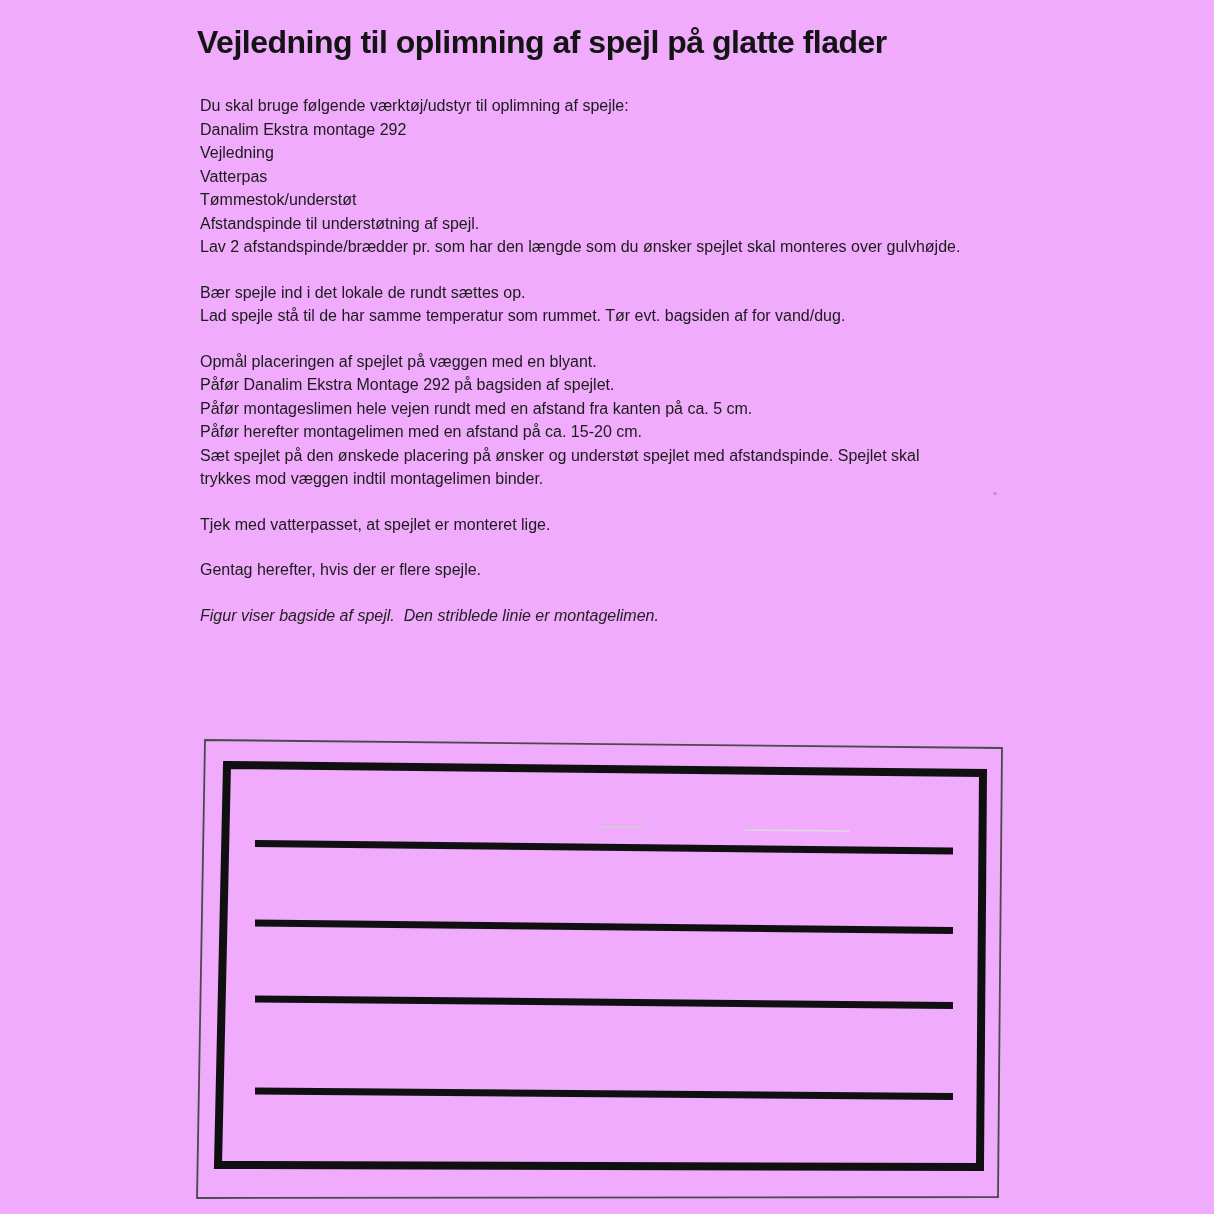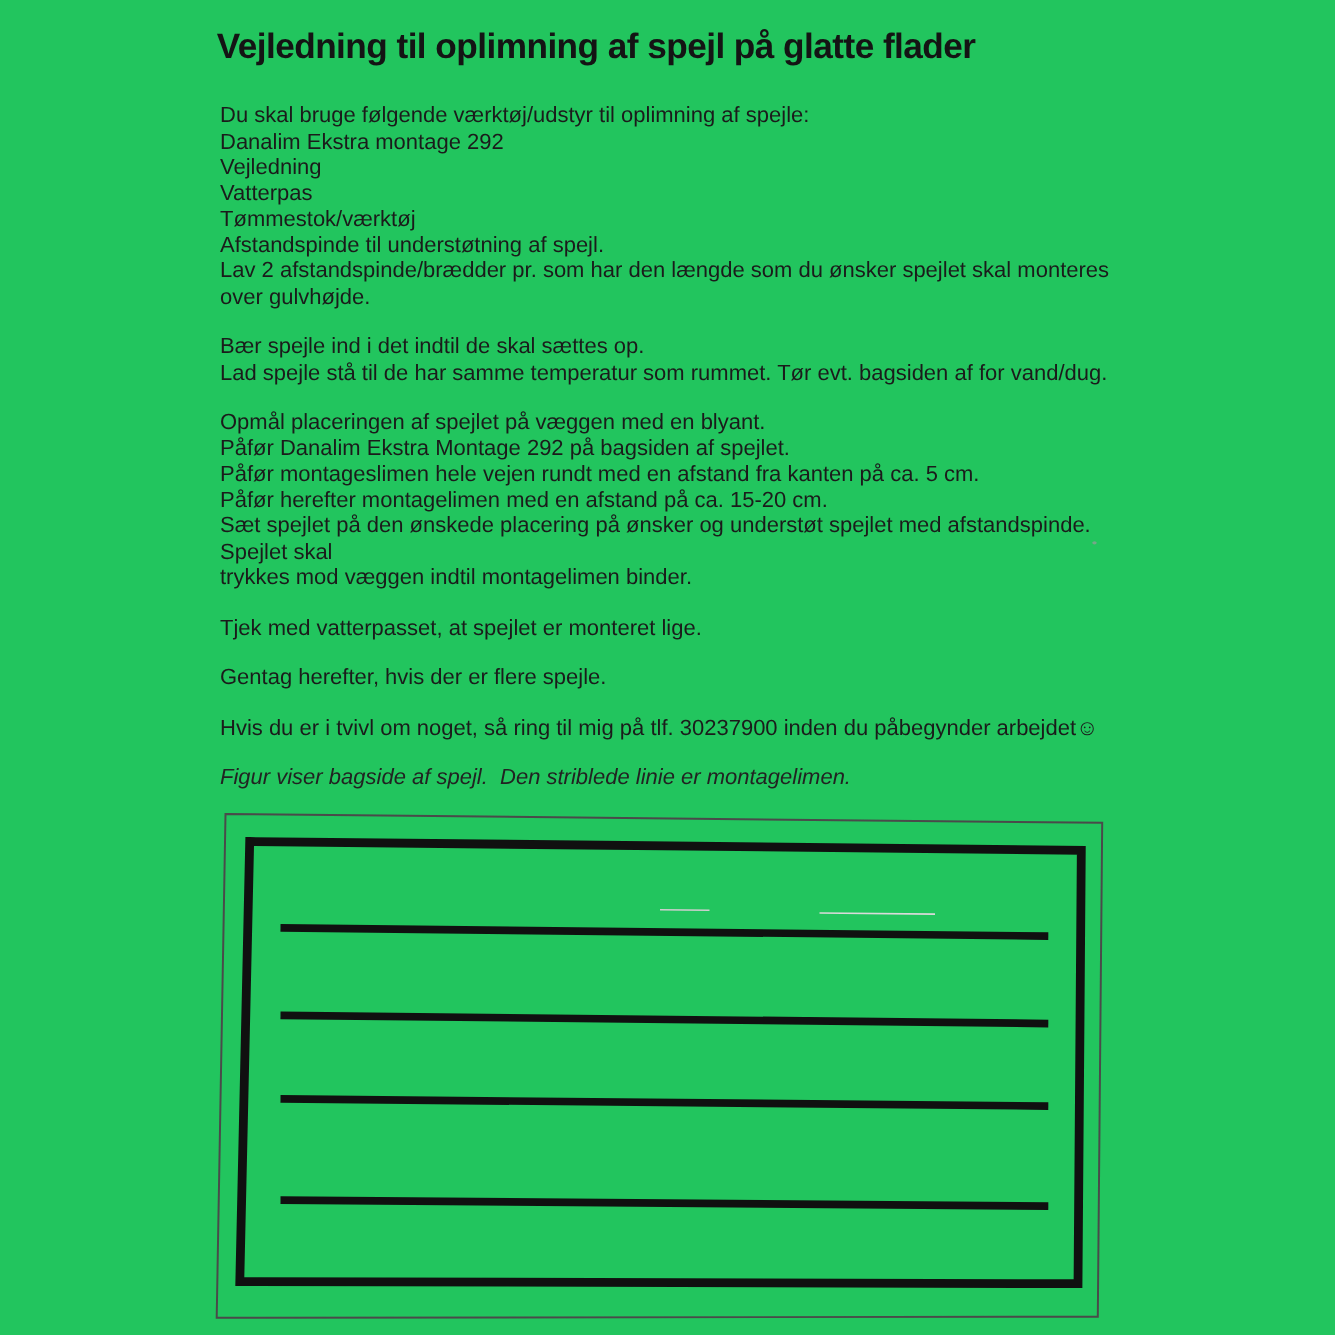--- a/index.html
+++ b/index.html
@@ -1,41 +1,41 @@
 <!DOCTYPE html>
 <html><head>
 <meta charset="utf-8">
 <style>
   html, body { margin: 0; padding: 0; background: #e9e9e9; }
   .page {
     position: relative;
     width: 1214px;
     height: 1214px;
-    background: #22c55e;
+    background: #f0abfc;
     font-family: "Liberation Sans", sans-serif;
     color: #1b1b1b;
     overflow: hidden;
   }
   .title {
     position: absolute;
     left: 197px;
     top: 24px;
     margin: 0;
     font-size: 32px;
     font-weight: 700;
     letter-spacing: -0.5px;
     color: #141414;
     white-space: nowrap;
   }
   .content {
     position: absolute;
     left: 200px;
     top: 94px;
     width: 840px;
-    font-size: 20px;
+    font-size: 16px;
     line-height: 23.5px;
   }
   .content p { margin: 0 0 22px 0; padding: 0; }
   .line { display: block; white-space: pre-wrap; }
   .caption {
     font-style: italic;
     color: #222222;
   }
   .figure-wrap {
     position: absolute;
@@ -63,50 +63,47 @@
 
   <h1 class="title">Vejledning til oplimning af spejl på glatte flader</h1>
 
   <div class="content">
 
     <p>
       <span class="line">Du skal bruge følgende værktøj/udstyr til oplimning af spejle:</span>
       <span class="line">Danalim Ekstra montage 292</span>
       <span class="line">Vejledning</span>
       <span class="line">Vatterpas</span>
-      <span class="line">Tømmestok/værktøj</span>
+      <span class="line">Tømmestok/understøt</span>
       <span class="line">Afstandspinde til understøtning af spejl.</span>
       <span class="line">Lav 2 afstandspinde/brædder pr. som har den længde som du ønsker spejlet skal monteres over gulvhøjde.</span>
     </p>
 
     <p>
-      <span class="line">Bær spejle ind i det indtil de skal sættes op.</span>
+      <span class="line">Bær spejle ind i det lokale de rundt sættes op.</span>
       <span class="line">Lad spejle stå til de har samme temperatur som rummet. Tør evt. bagsiden af for vand/dug.</span>
     </p>
 
     <p>
       <span class="line">Opmål placeringen af spejlet på væggen med en blyant.</span>
       <span class="line">Påfør Danalim Ekstra Montage 292 på bagsiden af spejlet.</span>
       <span class="line">Påfør montageslimen hele vejen rundt med en afstand fra kanten på ca. 5 cm.</span>
       <span class="line">Påfør herefter montagelimen med en afstand på ca. 15-20 cm.</span>
       <span class="line">Sæt spejlet på den ønskede placering på ønsker og understøt spejlet med afstandspinde. Spejlet skal</span>
       <span class="line">trykkes mod væggen indtil montagelimen binder.</span>
     </p>
 
     <p>
       <span class="line">Tjek med vatterpasset, at spejlet er monteret lige.</span>
     </p>
 
     <p>
       <span class="line">Gentag herefter, hvis der er flere spejle.</span>
     </p>
 
-    <p>
-      <span class="line">Hvis du er i tvivl om noget, så ring til mig på tlf. 30237900 inden du påbegynder arbejdet☺</span>
-    </p>
 
 
     <p class="caption">
       <span class="line">Figur viser bagside af spejl.  Den striblede linie er montagelimen.</span>
     </p>
 
   </div>
 
   <div class="scan-dot"></div>
 

